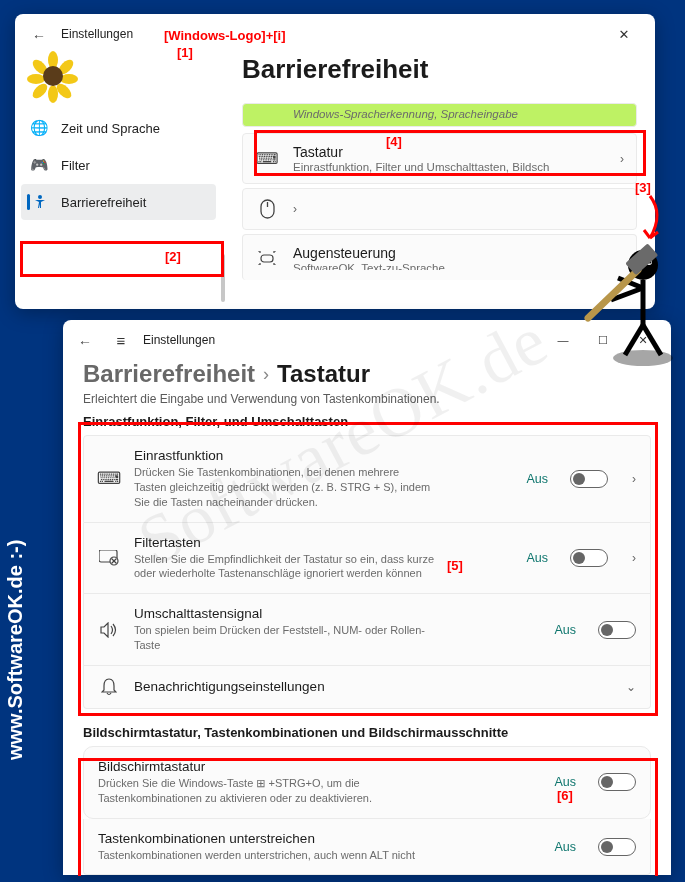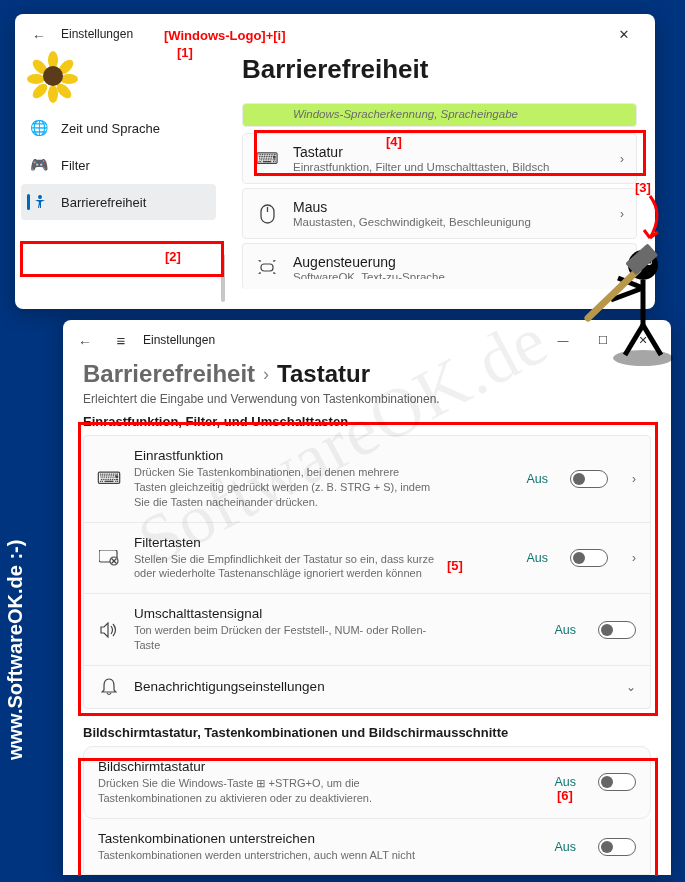--- a/index.html
+++ b/index.html
@@ -136,24 +136,20 @@
         </div>
         <div class="chev">›</div>
       </div>
       <div class="row">
         <div class="row-icon">
           <svg width="15" height="20" viewBox="0 0 15 20">
               <rect x="1" y="1" width="13" height="18" rx="6.5" fill="none" stroke="#444" stroke-width="1.3"></rect>
               <line x1="7.5" y1="3" x2="7.5" y2="8" stroke="#444" stroke-width="1.3"></line>
             </svg>
         </div>
-        <div class="row-text">
-          <div class="row-title">Maus</div>
-          <div class="row-sub">Maustasten, Geschwindigkeit, Beschleunigung</div>
-        </div>
         <div class="chev">›</div>
       </div>
       <div class="row" style="border-bottom:none; margin-bottom:0;">
         <div class="row-icon">
           <svg width="20" height="14" viewBox="0 0 20 14">
               <rect x="4" y="4" width="12" height="7" rx="3" fill="none" stroke="#444" stroke-width="1.2"></rect>
               <path d="M3 2 L3 0 L1 0 M17 2 L17 0 L19 0 M3 12 L3 14 L1 14 M17 12 L17 14 L19 14" stroke="#444" stroke-width="1.2" fill="none"></path>
             </svg>
         </div>
         <div class="row-text">
@@ -221,21 +217,21 @@
 
     <div class="setting-row">
       <div class="sr-icon">
         <svg width="18" height="16" viewBox="0 0 18 16">
             <path d="M1 5 L4 5 L8 1 L8 15 L4 11 L1 11 Z" fill="none" stroke="#444" stroke-width="1.2"></path>
             <path d="M11 4 Q14 8 11 12 M13 2 Q18 8 13 14" fill="none" stroke="#444" stroke-width="1.2"></path>
           </svg>
       </div>
       <div class="sr-text">
         <div class="sr-title">Umschalttastensignal</div>
-        <div class="sr-sub" style="max-width:300px;">Ton werden beim Drücken der Feststell-, NUM- oder Rollen-Taste</div>
+        <div class="sr-sub" style="max-width:300px;">Ton spielen beim Drücken der Feststell-, NUM- oder Rollen-Taste</div>
       </div>
       <div class="sr-state">Aus</div>
       <div class="toggle">
           <div class="knob"></div>
         </div>
     </div>
 
     <div class="setting-row" style="border-bottom-left-radius:4px; border-bottom-right-radius:4px;">
       <div class="sr-icon">
         <svg width="16" height="18" viewBox="0 0 16 18">

